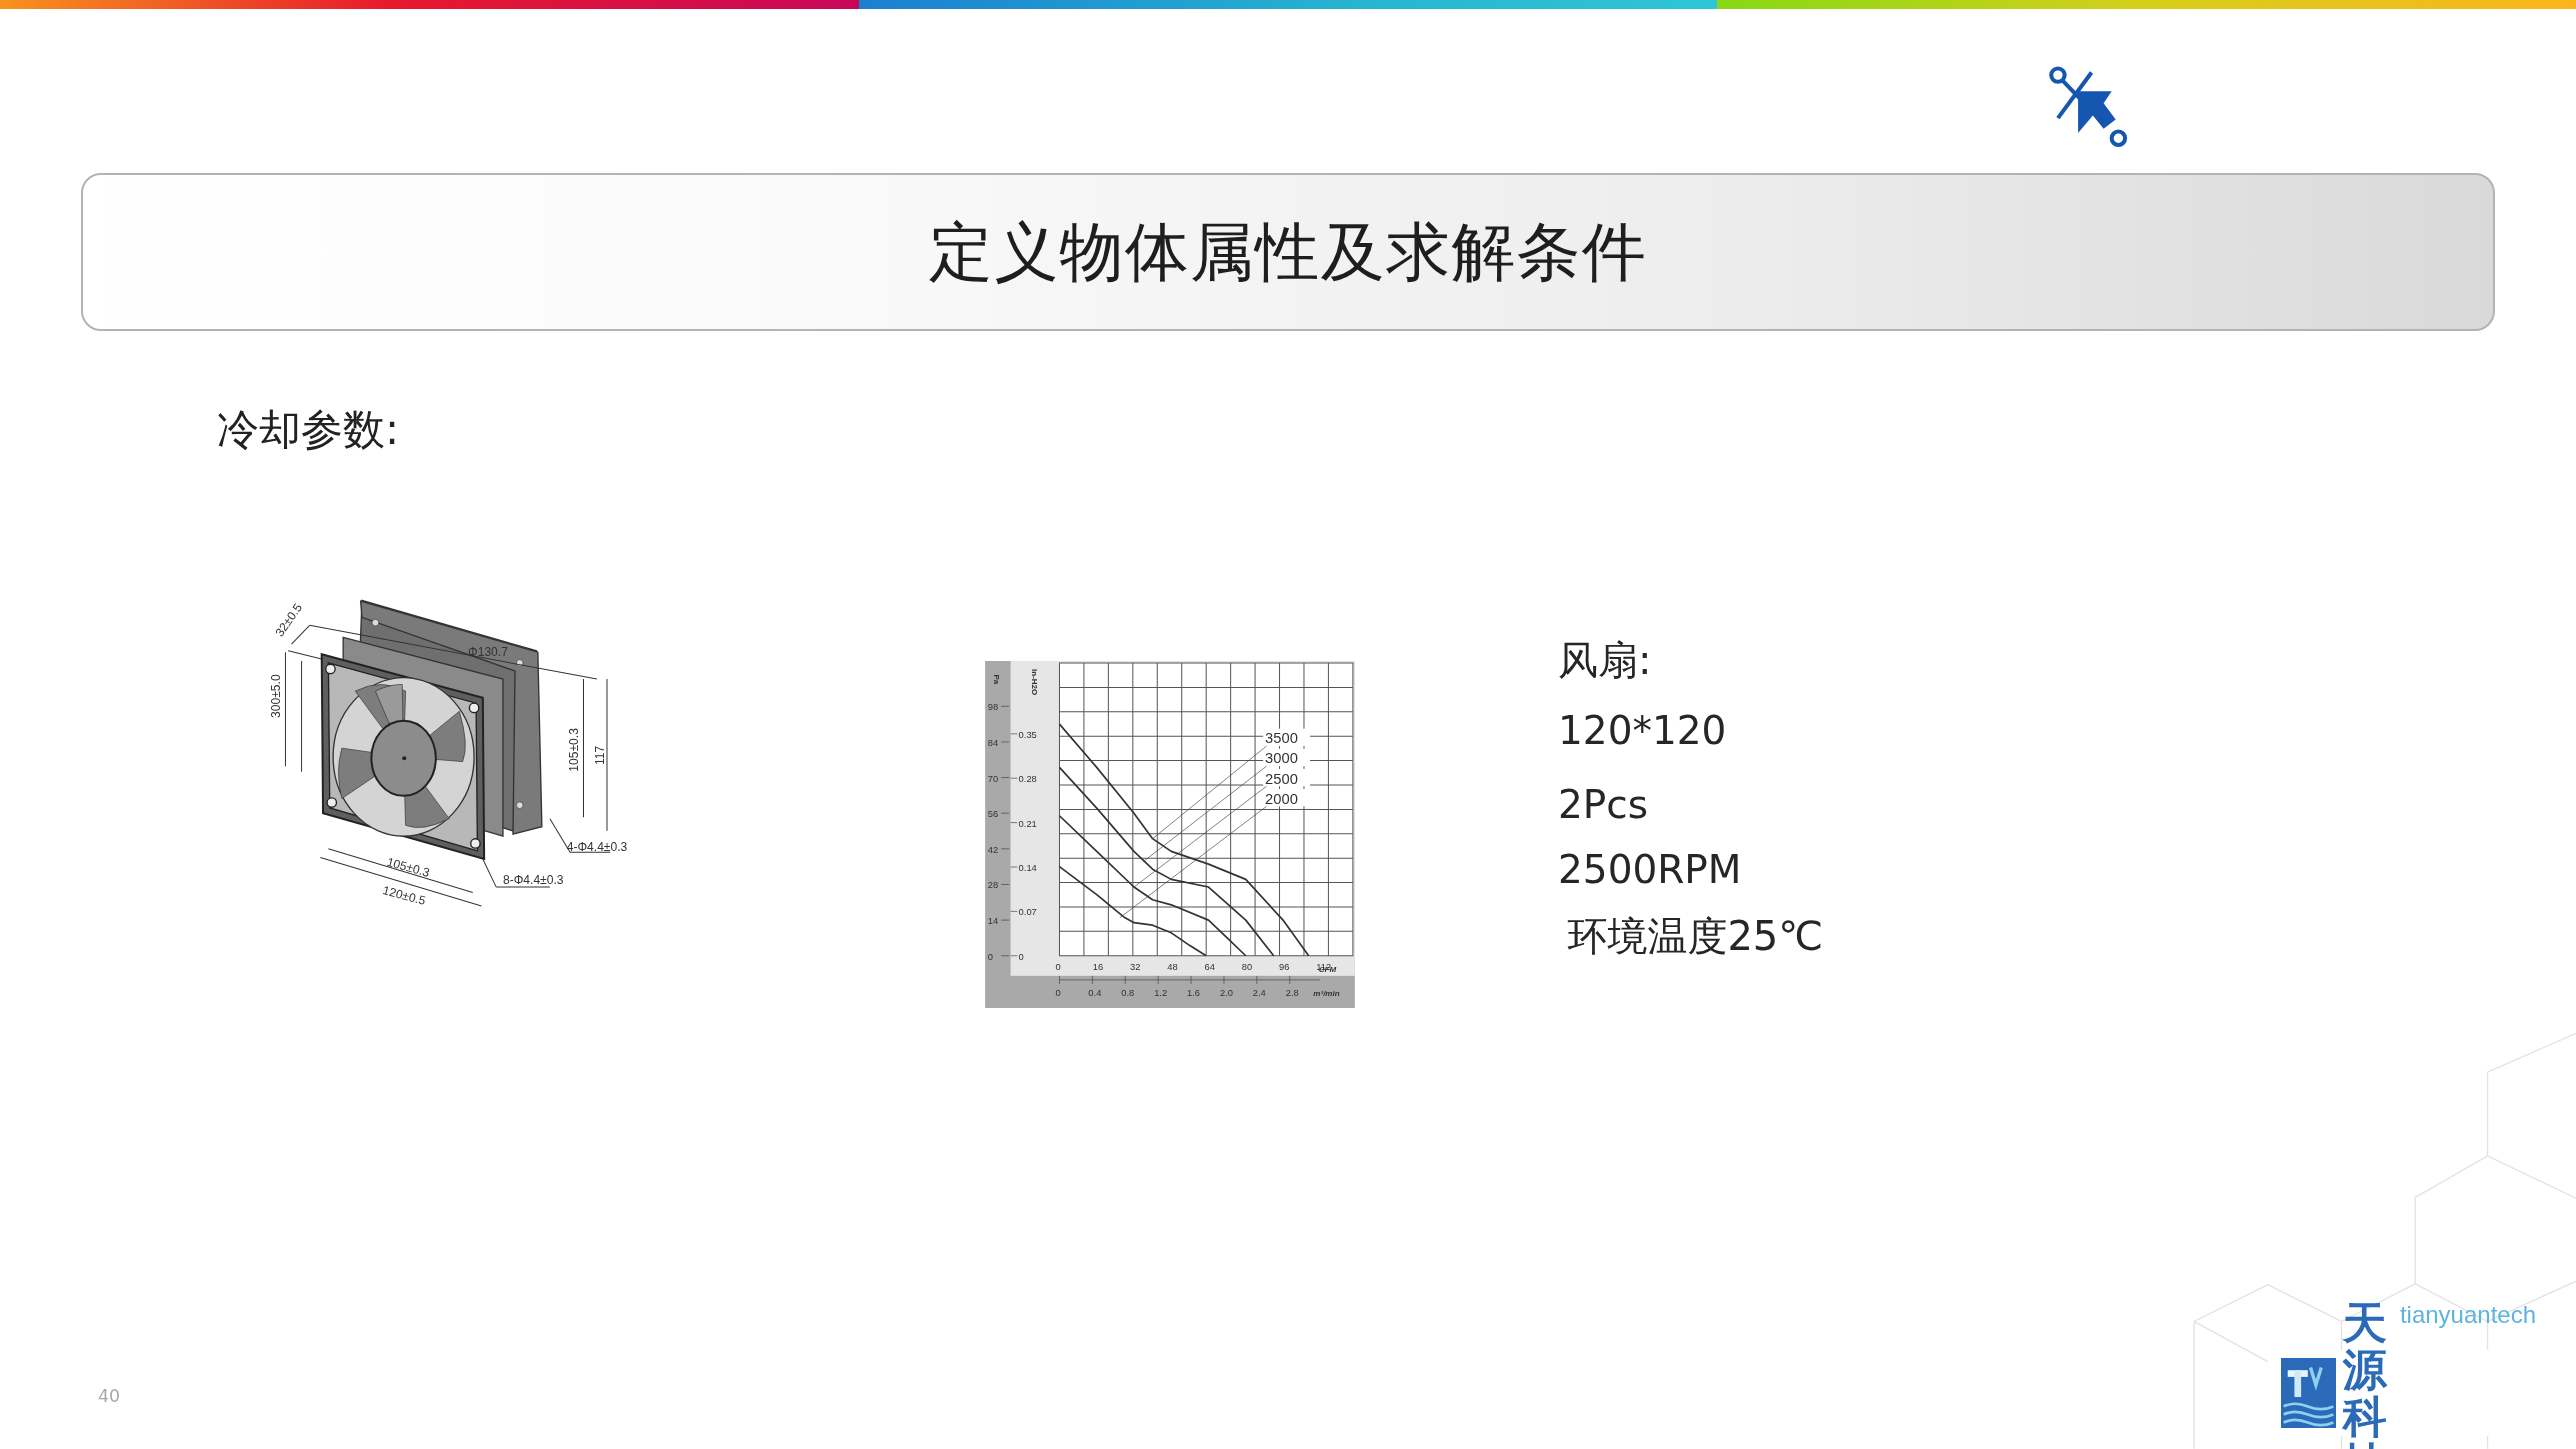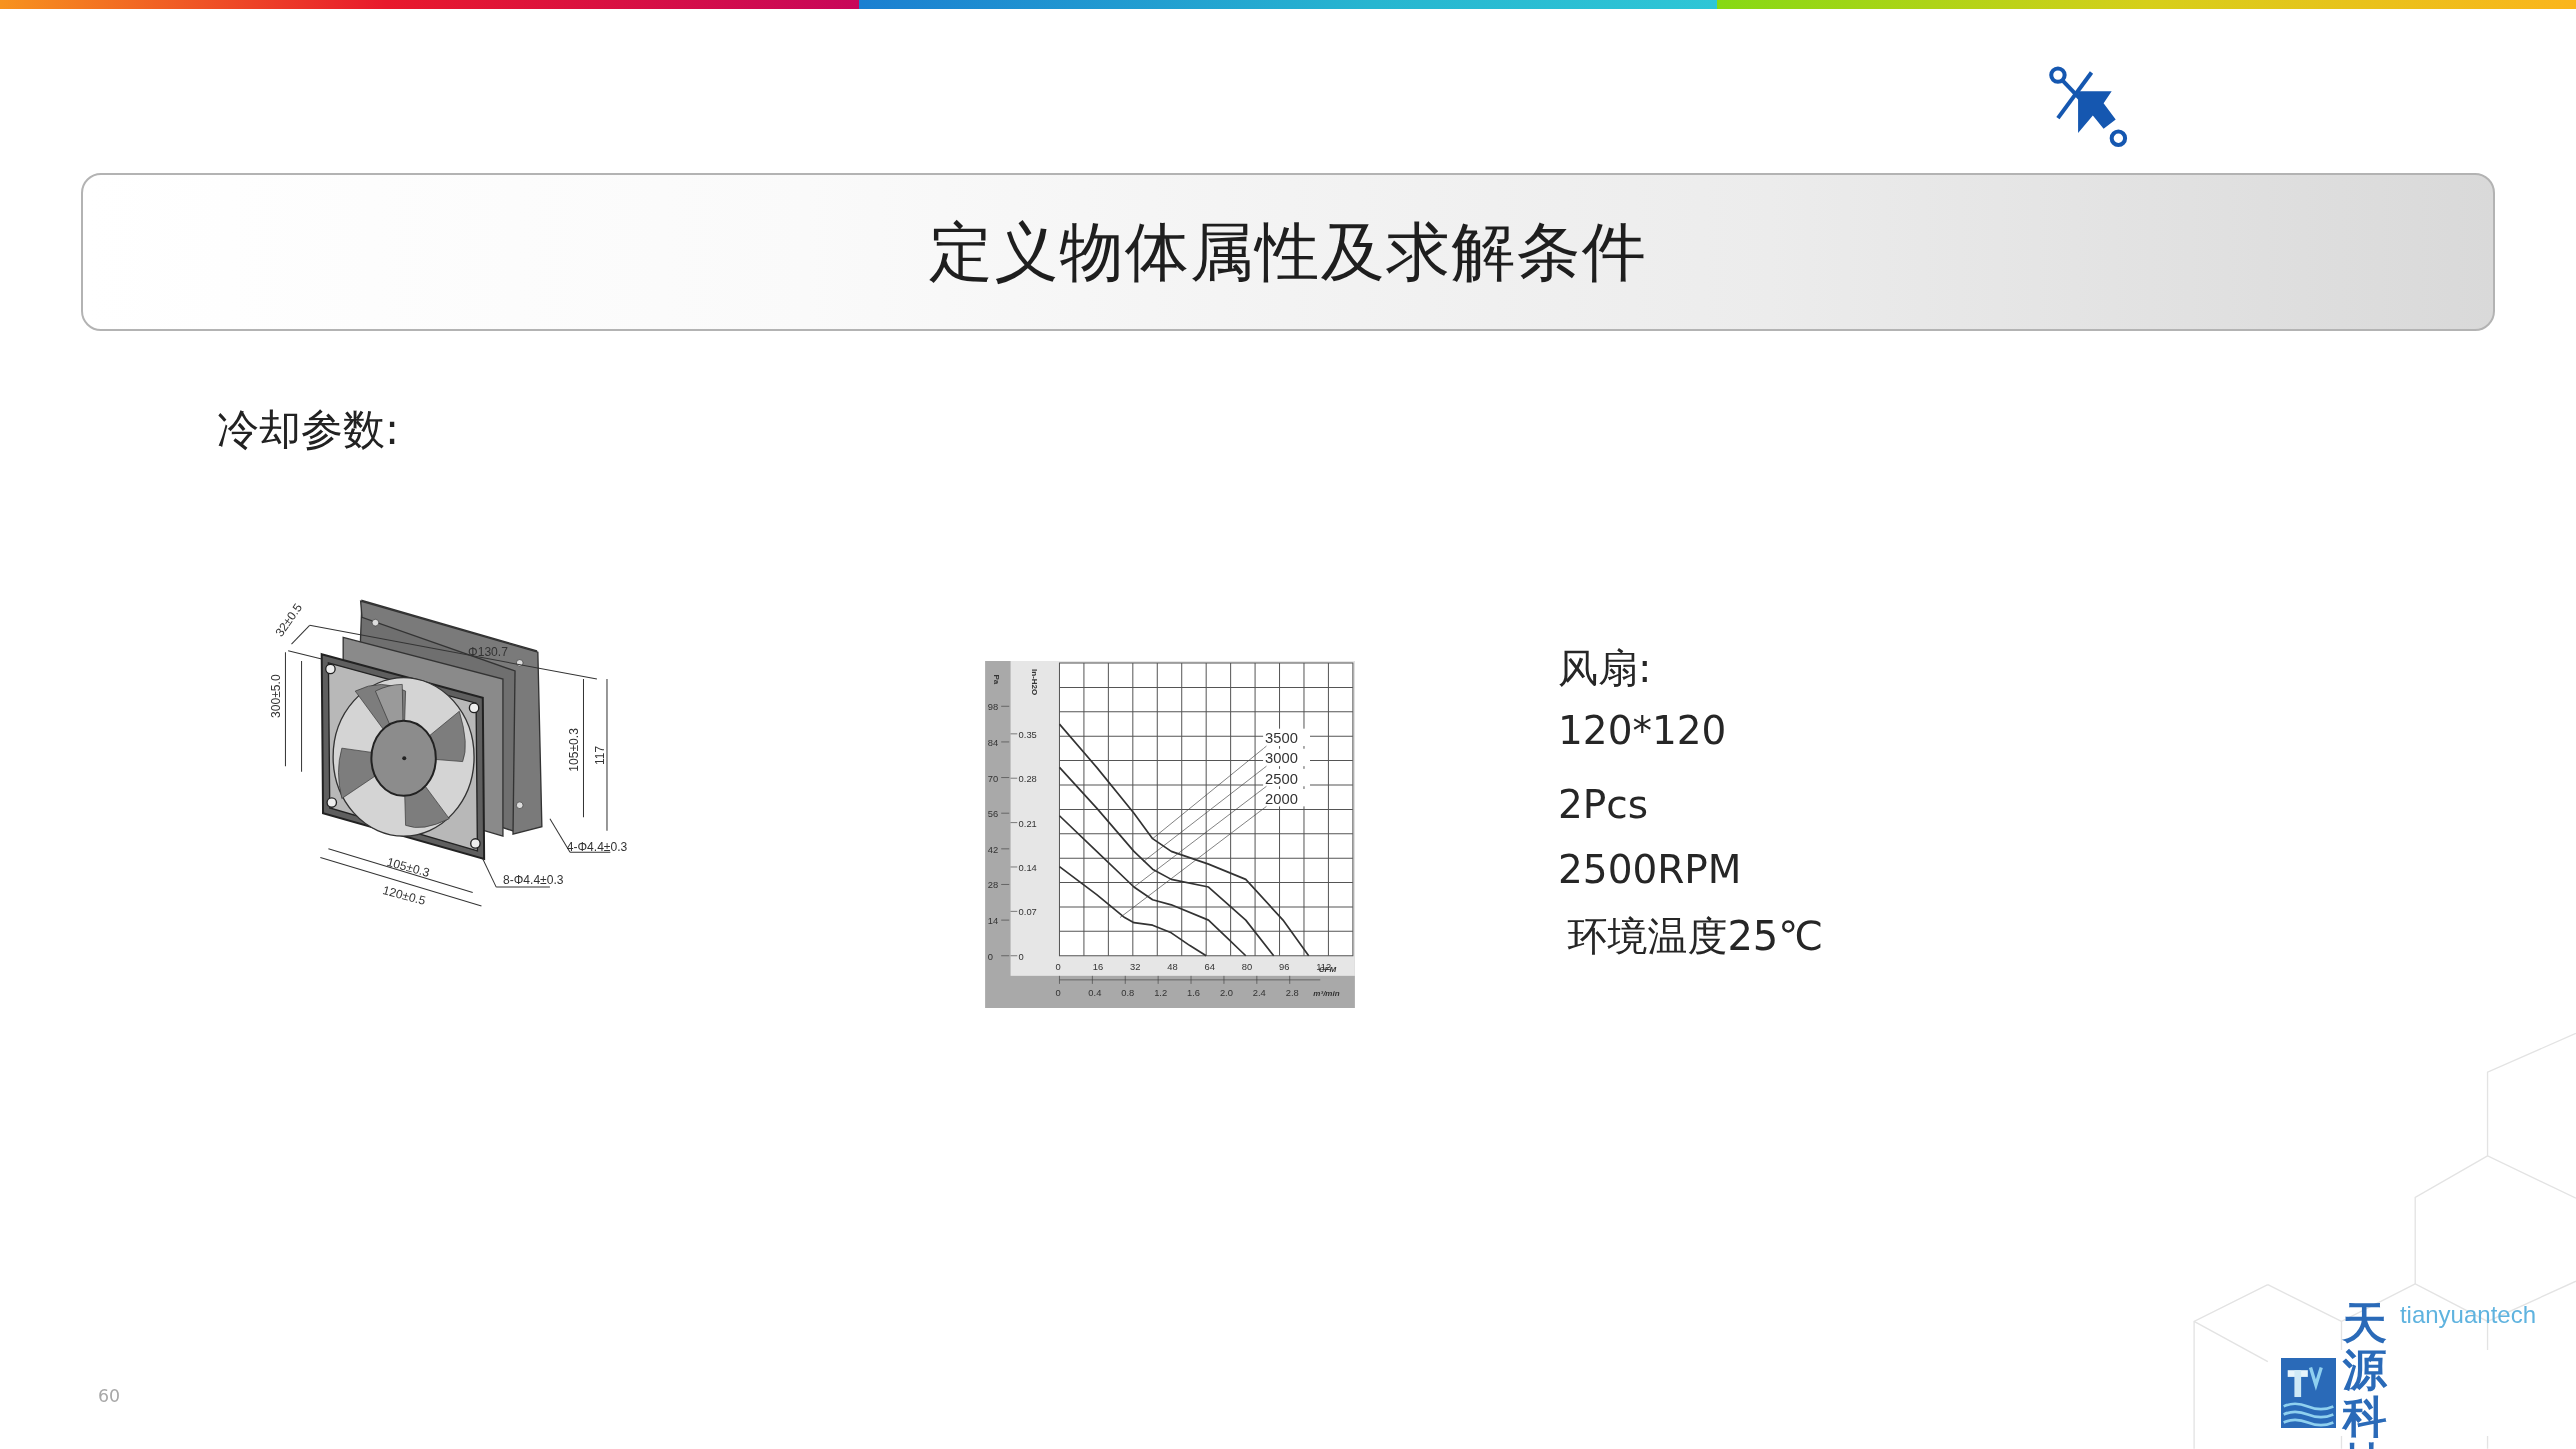--- a/index.html
+++ b/index.html
@@ -228,28 +228,28 @@
       <line x1="356.5212476190476" y1="470" x2="356.5212476190476" y2="482" stroke="#444"></line>
       <text x="399.6254971428571" y="500" font-size="14">2.4</text>
       <line x1="405.6254971428571" y1="470" x2="405.6254971428571" y2="482" stroke="#444"></line>
       <text x="448.72974666666664" y="500" font-size="14">2.8</text>
       <line x1="454.72974666666664" y1="470" x2="454.72974666666664" y2="482" stroke="#444"></line>
       <text x="490" y="500" font-size="12" font-weight="bold" font-style="italic">m³/min</text>
     </g>
 </svg>
 
 <div class="specs">
-  <div class="spec-line cn" style="top:12px">风扇:</div>
+  <div class="spec-line cn" style="top:4px">风扇:</div>
   <div class="spec-line" style="top:75px">120*120</div>
   <div class="spec-line" style="top:149px">2Pcs</div>
   <div class="spec-line" style="top:214px">2500RPM</div>
   <div class="spec-line cn" style="top:280px; left:9.4px">环境温度25℃</div>
 </div>
 
-<div class="page-number">60</div>
+<div class="page-number">40</div>
 
 <svg class="hex-bg" viewBox="0 0 600 620">
   <g stroke="#e3e3e3" stroke-width="2" fill="none">
     <polyline points="600,0 468,58 468,183 600,246"></polyline>
     <polyline points="468,183 360,245 360,374 468,430 600,370"></polyline>
     <line x1="468" y1="430" x2="468" y2="620"></line>
     <polyline points="360,374 250,430 250,620"></polyline>
     <polyline points="140,375 30,430 30,620"></polyline>
     <line x1="140" y1="375" x2="250" y2="430"></line>
     <line x1="30" y1="430" x2="140" y2="490"></line>

